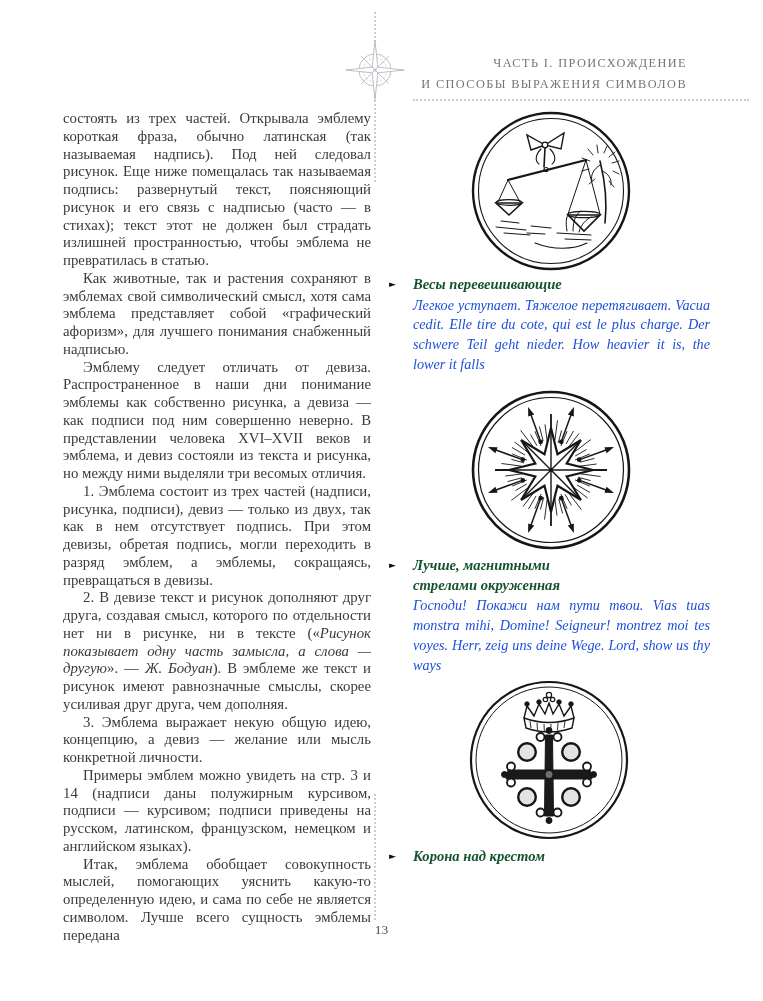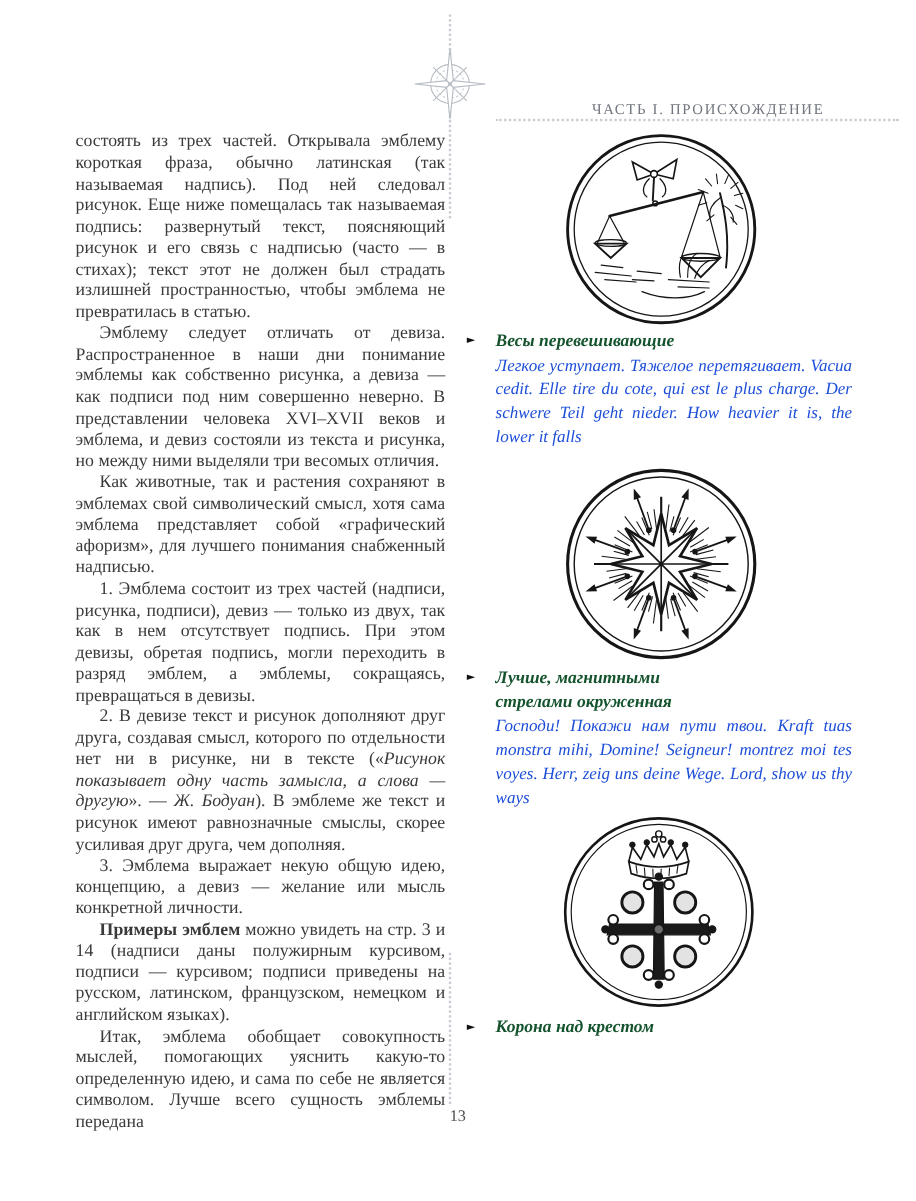--- a/index.html
+++ b/index.html
@@ -1,32 +1,32 @@
 <!DOCTYPE html>
 <html><head>
 <meta charset="utf-8">
 <style>
   html,body{margin:0;padding:0;background:#ffffff;}
   #page{position:relative;width:763px;height:1001px;background:#ffffff;overflow:hidden;
         font-family:"Liberation Serif", serif;color:#3a3a3a;}
   
   .running-head{position:absolute;top:53px;right:76px;text-align:right;
-        font-size:12.3px;line-height:21px;letter-spacing:1.4px;color:#70757e;margin-top:28px;}
+        font-size:12.3px;line-height:21px;letter-spacing:1.4px;color:#70757e;}
   .ornament{position:absolute;left:339px;top:34px;width:72px;height:72px;}
   .vdot{position:absolute;width:0;border-left:2px dotted #c9cdd3;}
   .vdot.top{left:374px;top:12px;height:170px;}
   .vdot.bottom{left:374px;top:794px;height:126px;}
   .hdot{position:absolute;height:0;border-top:2px dotted #c9cdd3;left:413px;top:99px;width:336px;}
   
   .article{position:absolute;left:63px;top:110px;width:308px;
         font-size:14.8px;line-height:17.75px;text-align:justify;}
   .article p{margin:0;}
   .article p.indent{text-indent:20px;}
   .it{font-style:italic;}
-  .bd{font-weight:bold;}
+  .bd{font-weight:normal;}
   
   .emblem{position:absolute;width:164px;height:164px;}
   #emblem-1{left:469px;top:109px;}
   #emblem-2{left:469px;top:388px;}
   #emblem-3{left:467px;top:678px;}
   
   .cap{position:absolute;left:413px;width:297px;}
   #cap-1{top:275px;}
   #cap-2{top:556px;}
   #cap-3{top:847px;}
@@ -56,26 +56,27 @@
       <polygon points="38,7 41,35 38,38 35,35" fill="#ffffff"></polygon>
       <polygon points="38,69 41,41 38,38 35,41" fill="#ffffff"></polygon>
       <polygon points="69,38 41,41 38,38 41,35" fill="#ffffff"></polygon>
       <polygon points="7,38 35,41 38,38 35,35" fill="#ffffff"></polygon>
       <circle cx="38" cy="38" r="1.6" fill="#b7bcc4" stroke="none"></circle>
     </g>
   </svg>
 
   <div class="running-head">
     <div>ЧАСТЬ I. ПРОИСХОЖДЕНИЕ</div>
+    <div>И СПОСОБЫ ВЫРАЖЕНИЯ СИМВОЛОВ</div>
   </div>
 
   <div class="article">
       <p class=""><span>состоять из трех частей. Открывала эмблему короткая фраза, обычно латинская (так называемая надпись). Под ней следовал рисунок. Еще ниже помещалась так называемая подпись: развернутый текст, поясняющий рисунок и его связь с надписью (часто — в стихах); текст этот не должен был страдать излишней пространностью, чтобы эмблема не превратилась в статью.</span></p>
+      <p class="indent"><span>Как животные, так и растения сохраняют в эмблемах свой символический смысл, хотя сама эмблема представляет собой «графический афоризм», для лучшего понимания снабженный надписью.</span></p>
       <p class="indent"><span>Эмблему следует отличать от девиза. Распространенное в наши дни понимание эмблемы как собственно рисунка, а девиза — как подписи под ним совершенно неверно. В представлении человека XVI–XVII веков и эмблема, и девиз состояли из текста и рисунка, но между ними выделяли три весомых отличия.</span></p>
-      <p class="indent"><span>Как животные, так и растения сохраняют в эмблемах свой символический смысл, хотя сама эмблема представляет собой «графический афоризм», для лучшего понимания снабженный надписью.</span></p>
       <p class="indent"><span>1. Эмблема состоит из трех частей (надписи, рисунка, подписи), девиз — только из двух, так как в нем отсутствует подпись. При этом девизы, обретая подпись, могли переходить в разряд эмблем, а эмблемы, сокращаясь, превращаться в девизы.</span></p>
       <p class="indent"><span>2. В девизе текст и рисунок дополняют друг друга, создавая смысл, которого по отдельности нет ни в рисунке, ни в тексте («</span><span class="it">Рисунок показывает одну часть замысла, а слова — другую</span><span>». — </span><span class="it">Ж. Бодуан</span><span>). В эмблеме же текст и рисунок имеют равнозначные смыслы, скорее усиливая друг друга, чем дополняя.</span></p>
       <p class="indent"><span>3. Эмблема выражает некую общую идею, концепцию, а девиз — желание или мысль конкретной личности.</span></p>
       <p class="indent"><span class="bd">Примеры эмблем</span><span> можно увидеть на стр. 3 и 14 (надписи даны полужирным курсивом, подписи — курсивом; подписи приведены на русском, латинском, французском, немецком и английском языках).</span></p>
       <p class="indent"><span>Итак, эмблема обобщает совокупность мыслей, помогающих уяснить какую-то определенную идею, и сама по себе не является символом. Лучше всего сущность эмблемы передана</span></p>
     </div>
 
   <svg id="emblem-1" class="emblem" viewBox="0 0 164 164">
     <g stroke="#161616" fill="none" stroke-linecap="round">
       <circle cx="82" cy="82" r="78" stroke-width="2.4"></circle>
@@ -243,21 +244,21 @@
     <span class="cap-marker">►</span>
     <div class="cap-title-line">Весы перевешивающие</div>
 
     <div class="cap-text">Легкое уступает. Тяжелое перетягивает. Vacua cedit. Elle tire du cote, qui est le plus charge. Der schwere Teil geht nieder. How heavier it is, the lower it falls</div>
   </div>
 
   <div id="cap-2" class="cap">
     <span class="cap-marker">►</span>
     <div class="cap-title-line">Лучше, магнитными</div>
     <div class="cap-title-line cap-line2">стрелами окруженная</div>
-    <div class="cap-text">Господи! Покажи нам пути твои. Kraft tuas monstra mihi, Domine! Seigneur! montrez moi tes voyes. Herr, zeig uns deine Wege. Lord, show us thy ways</div>
+    <div class="cap-text">Господи! Покажи нам пути твои. Vias tuas monstra mihi, Domine! Seigneur! montrez moi tes voyes. Herr, zeig uns deine Wege. Lord, show us thy ways</div>
   </div>
 
   <div id="cap-3" class="cap">
     <span class="cap-marker">►</span>
     <div class="cap-title-line">Корона над крестом</div>
 
   </div>
 
   <div class="footer">13</div>
 </div>

